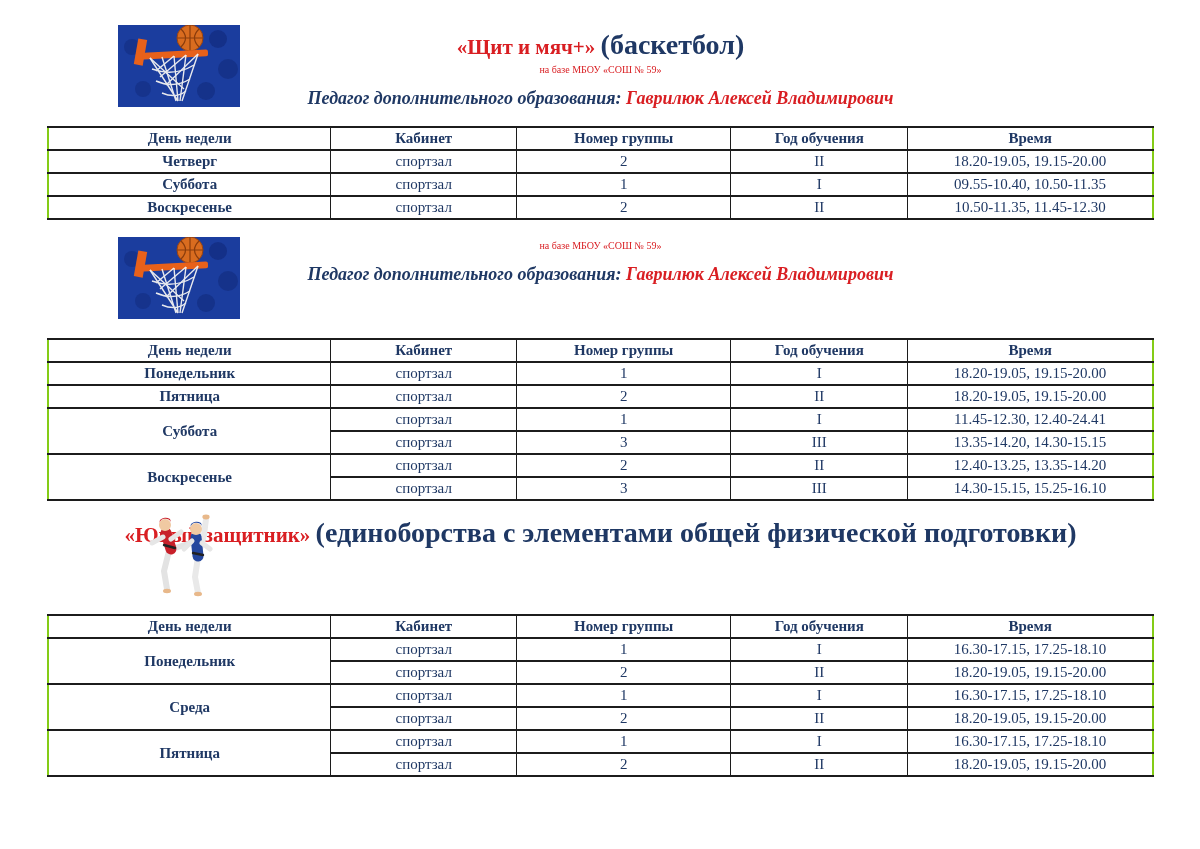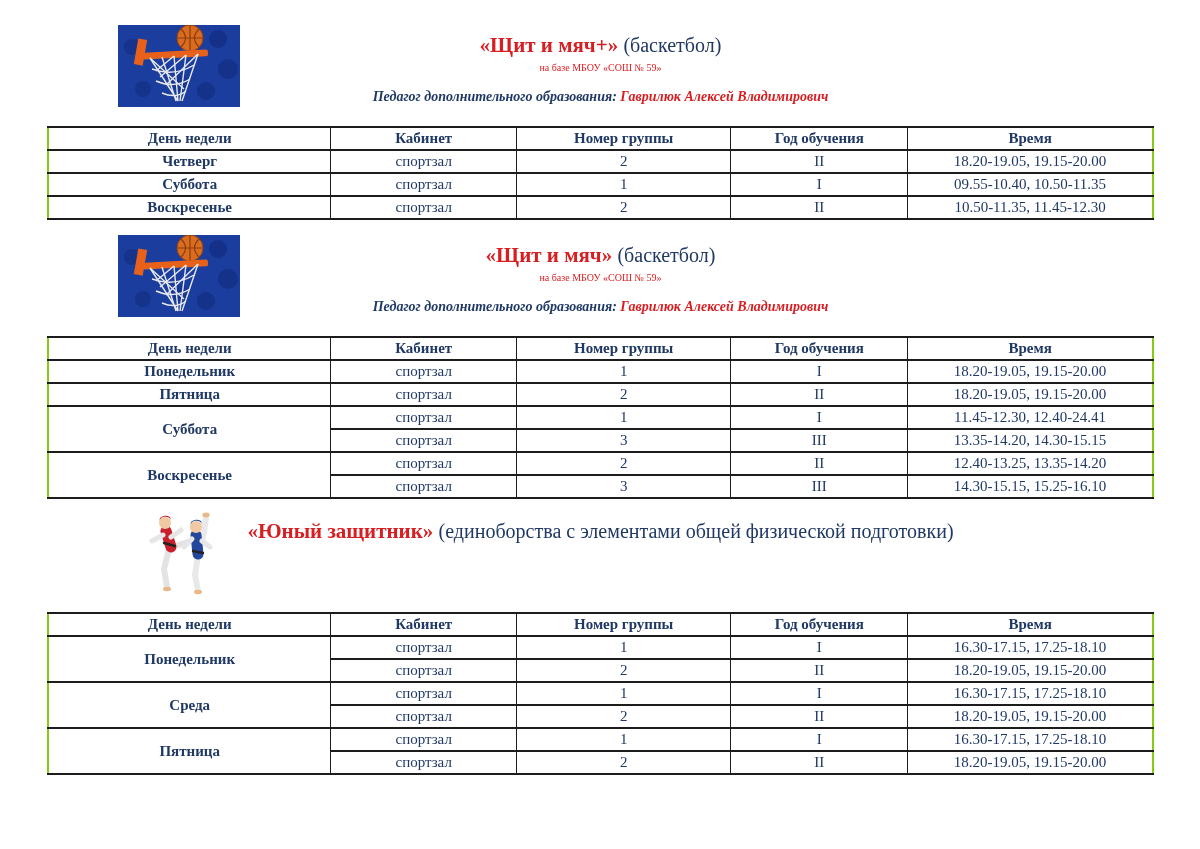--- a/index.html
+++ b/index.html
@@ -8,23 +8,23 @@
     font-family:"Liberation Serif","DejaVu Serif",serif;
   }
   .doc{position:relative;margin-left:47px;width:1107px;}
 
   
   .sec-head{position:relative;text-align:center;min-height:88px;}
   .sec-head .hoop-img{position:absolute;left:71px;top:0;width:122px;height:82px;display:block;}
   .sec-head.third .fight-img{position:absolute;left:86px;top:-2px;width:96px;height:86px;display:block;}
   .title-line{padding-top:8px;font-size:21px;line-height:24px;}
   .club-title{color:#d91e22;font-weight:bold;}
-  .title-note{color:#1f3864;font-weight:normal;font-size:20px;}
+  .title-note{color:#1f3864;font-weight:bold;font-size:28px;}
   .subtitle{color:#d91e22;font-size:10px;line-height:18px;margin-top:2px;}
-  .teacher-line{margin-top:9px;font-size:14px;line-height:21px;font-style:italic;font-weight:bold;}
+  .teacher-line{margin-top:9px;font-size:18px;line-height:21px;font-style:italic;font-weight:bold;}
   .teacher-label{color:#1f3864;}
   .teacher-name{color:#d91e22;}
 
   
   table.sched{
     border-collapse:collapse;width:100%;table-layout:fixed;
     margin-top:13px;color:#1f3864;
     border:2px solid #84cc16;
   }
   table.sched th, table.sched td{
@@ -129,24 +129,20 @@
       <circle cx="72" cy="13" r="13" fill="#d96c1f" stroke="#9c4410" stroke-width="1"></circle>
       <path d="M59 13 H85 M72 0 V26 M63 4 Q72 13 63 22 M81 4 Q72 13 81 22" stroke="#8a3c0c" stroke-width="1.2" fill="none"></path>
       <rect x="18" y="14" width="9" height="26" fill="#e8611a" transform="rotate(10 22 27)"></rect>
       <rect x="24" y="26" width="66" height="7" rx="2" fill="#e8611a" transform="rotate(-3 57 29)"></rect>
       <g stroke="#f2f2f2" stroke-width="1.4" fill="none" opacity="0.95">
         <path d="M32 33 L60 76 M44 32 L58 76 M56 31 L60 76 M68 30 L62 76 M80 29 L64 76"></path>
         <path d="M80 29 L48 60 M68 30 L42 52 M56 31 L38 46 M32 33 L66 64"></path>
         <path d="M34 44 Q56 52 76 40 M38 56 Q56 64 72 54 M44 68 Q58 74 68 66"></path>
       </g>
     </svg>
-    <div class="title-line">
-      <span class="club-title">«Щит и мяч»</span>
-      <span class="title-note">(баскетбол)</span>
-    </div>
     <div class="subtitle">на базе МБОУ «СОШ № 59»</div>
     <div class="teacher-line">
       <span class="teacher-label">Педагог дополнительного образования:</span>
       <span class="teacher-name">Гаврилюк Алексей Владимирович</span>
     </div>
   </div>
 
   <table class="sched">
     <colgroup>
         <col style="width:25.6%">

